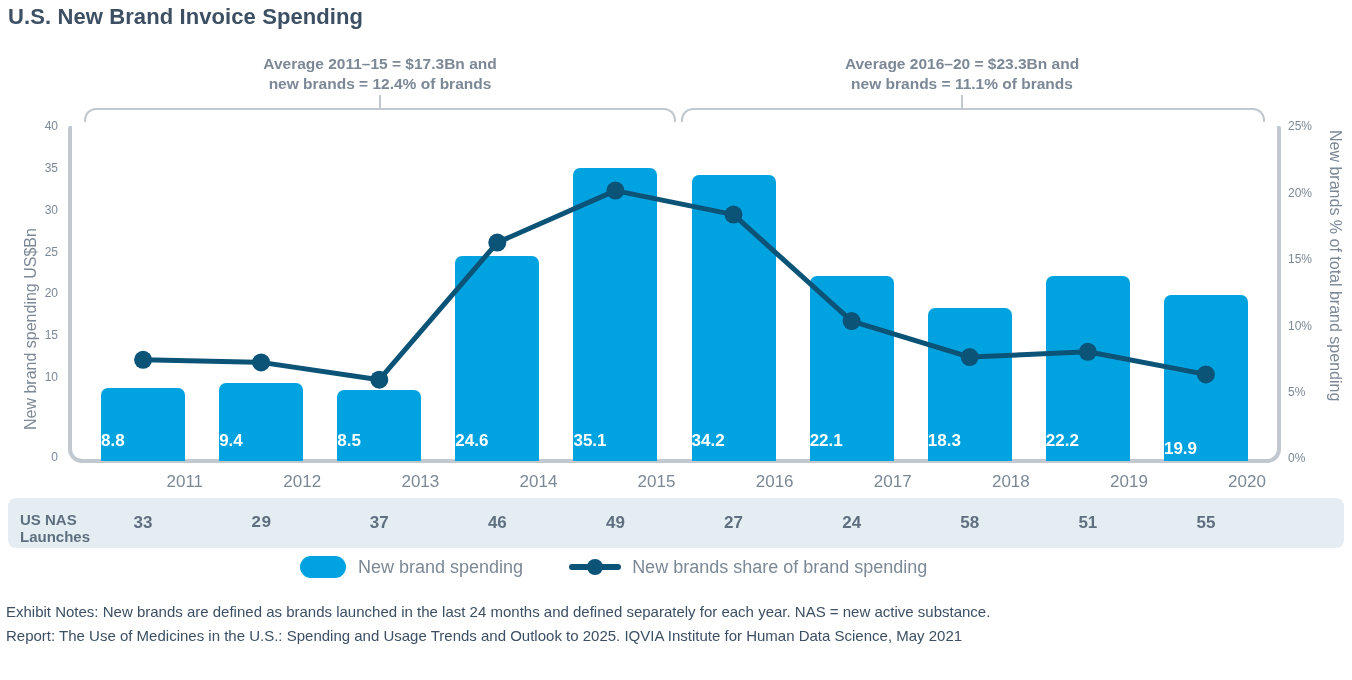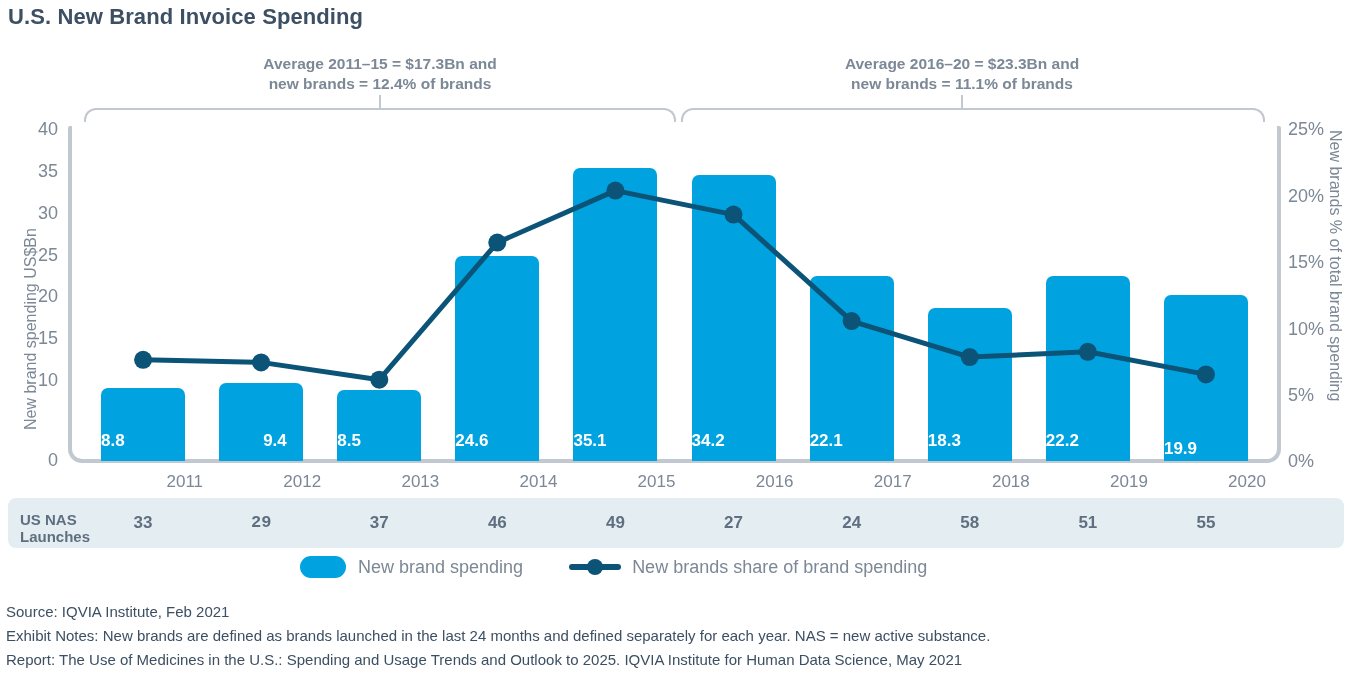--- a/index.html
+++ b/index.html
@@ -98,21 +98,21 @@
     border-bottom-left-radius: 14px;
   }
   .axis-corner-right {
     border-top: none; border-left: none;
     border-bottom-right-radius: 14px;
   }
 
   
   .tick-label {
     position: absolute;
-    font-size: 18px;
+    font-size: 12px;
     color: #7c8896;
     white-space: nowrap;
   }
   .tick-left  { text-align: right; }
   .tick-right { text-align: left; }
 
   .axis-title {
     position: absolute;
     font-size: 16px;
     color: #7c8896;
@@ -311,21 +311,21 @@
       <circle cx="615.4" cy="190.6" r="9" fill="#0b5377"></circle>
       <circle cx="733.5" cy="214.6" r="9" fill="#0b5377"></circle>
       <circle cx="851.6" cy="321.1" r="9" fill="#0b5377"></circle>
       <circle cx="969.7" cy="357.1" r="9" fill="#0b5377"></circle>
       <circle cx="1087.8" cy="351.8" r="9" fill="#0b5377"></circle>
       <circle cx="1205.9" cy="374.4" r="9" fill="#0b5377"></circle>
     </svg>
 
   <div id="bar-values-layer">
       <div class="bar-value" style="left: 101.05px; top: 431px; width: 84px;">8.8</div>
-      <div class="bar-value" style="left: 219.15px; top: 431px; width: 71px; margin-left: 44px;">9.4</div>
+      <div class="bar-value" style="left: 219.15px; top: 431px; width: 71px;">9.4</div>
       <div class="bar-value" style="left: 337.25px; top: 431px; width: 84px;">8.5</div>
       <div class="bar-value" style="left: 455.35px; top: 431px; width: 84px;">24.6</div>
       <div class="bar-value" style="left: 573.45px; top: 431px; width: 84px;">35.1</div>
       <div class="bar-value" style="left: 691.55px; top: 431px; width: 84px;">34.2</div>
       <div class="bar-value" style="left: 809.65px; top: 431px; width: 84px;">22.1</div>
       <div class="bar-value" style="left: 927.75px; top: 431px; width: 84px;">18.3</div>
       <div class="bar-value" style="left: 1045.85px; top: 431px; width: 84px;">22.2</div>
       <div class="bar-value" style="left: 1163.95px; top: 431px; width: 84px; margin-top: 8px;">19.9</div>
     </div>
 
@@ -368,18 +368,17 @@
     <div class="legend-item">
       <span class="legend-swatch-line">
         <span class="lseg"></span>
           <span class="ldot"></span>
       </span>
       <span class="legend-text">New brands share of brand spending</span>
     </div>
   </div>
 
   <div class="footer">
-    <div class="footer-line">Source: IQVIA Institute, Feb 2021</div>
     <div class="footer-line">Exhibit Notes: New brands are defined as brands launched in the last 24 months and defined separately for each year. NAS = new active substance.</div>
     <div class="footer-line">Report: The Use of Medicines in the U.S.: Spending and Usage Trends and Outlook to 2025. IQVIA Institute for Human Data Science, May 2021</div>
   </div>
 
 </div>
 
 </body></html>

